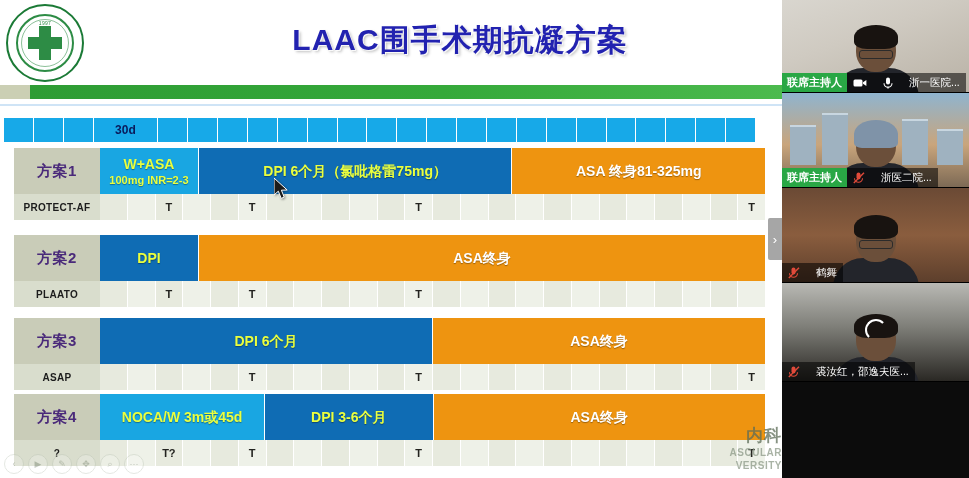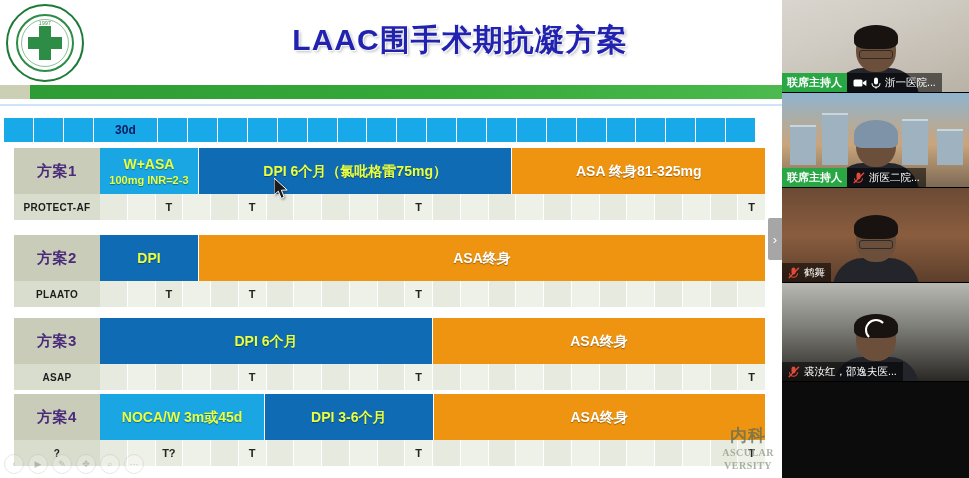--- a/index.html
+++ b/index.html
@@ -151,24 +151,23 @@
     border-right: 1px solid #ffffff;
     display: flex; align-items: center; justify-content: center;
     font-size: 11px; font-weight: 600; color: #23231f;
     background: #e7eade;
   }
   .tick-cells .tc:nth-child(even) { background: #eef1e8; }
   .tick-cells .tc:last-child { border-right: none; }
 
   
   .wm {
-    position: absolute; right: 8px; bottom: 6px;
-    text-align: center; color: #8b9a86; opacity: .75;
+    position: absolute; right: 0px; bottom: 6px;
+    text-align: right; color: #8b9a86; opacity: .75;
     pointer-events: none;
-    font-family: Liberation Serif, serif;
   }
   .wm .big { font-size: 17px; font-weight: 700; color: #5d6d58; letter-spacing: 1px; }
   .wm .small { font-size: 10px; font-weight: 700; color: #8d9a88; letter-spacing: .5px; line-height: 1.25; }
 
   
   .cursor {
     position: absolute; left: 274px; top: 178px;
     width: 0; height: 0;
     pointer-events: none;
     filter: drop-shadow(1px 1px 1px rgba(0,0,0,.4));
@@ -253,21 +252,21 @@
     background: #29a745;
     color: #ffffff;
     font-size: 11px; font-weight: 700;
     display: flex; align-items: center;
     padding: 0 5px;
     white-space: nowrap;
   }
   .name-dark {
     height: 19px;
     background: rgba(0,0,0,.55);
-    display: flex; align-items: center; gap: 4px;
+    display: flex; align-items: center; gap: 16px;
     padding: 0 6px;
     color: #ffffff; font-size: 10.5px; font-weight: 500;
     white-space: nowrap;
   }
   .ic { display: inline-flex; align-items: center; justify-content: center; }
   .ic svg { display: block; }
 
   .spinner {
     position: absolute; left: 50%; top: 48%;
     transform: translate(-50%,-50%);

